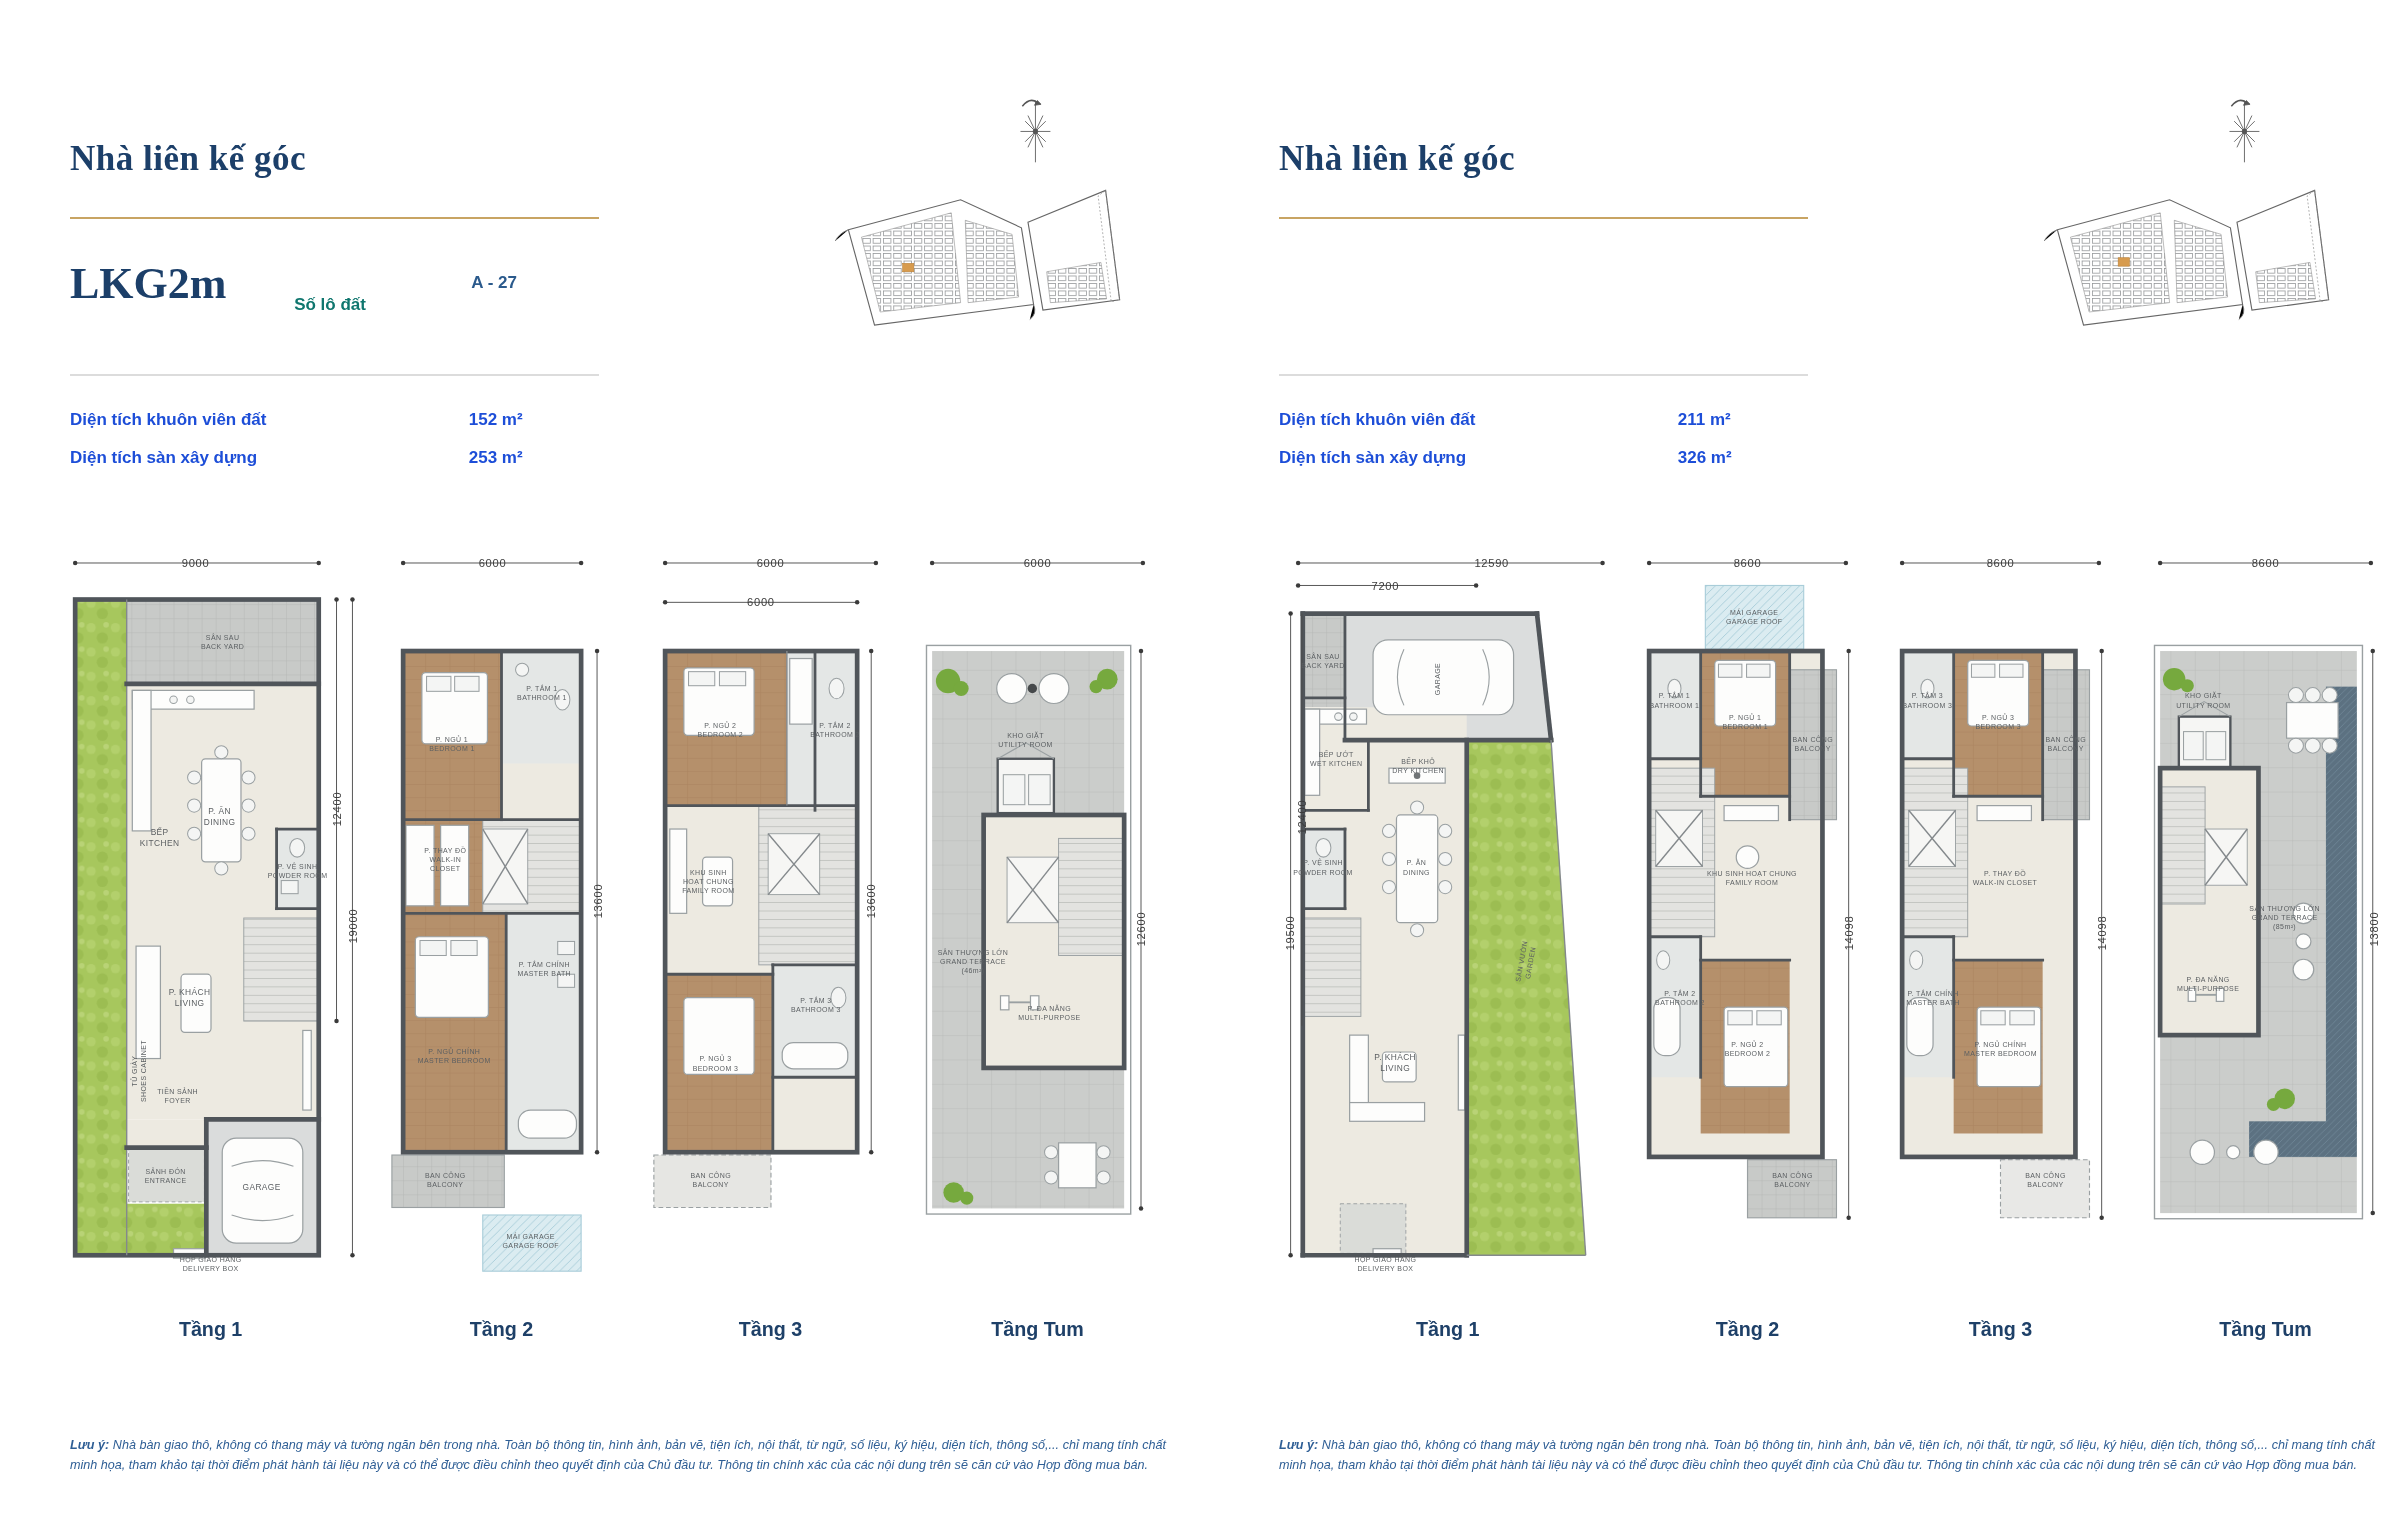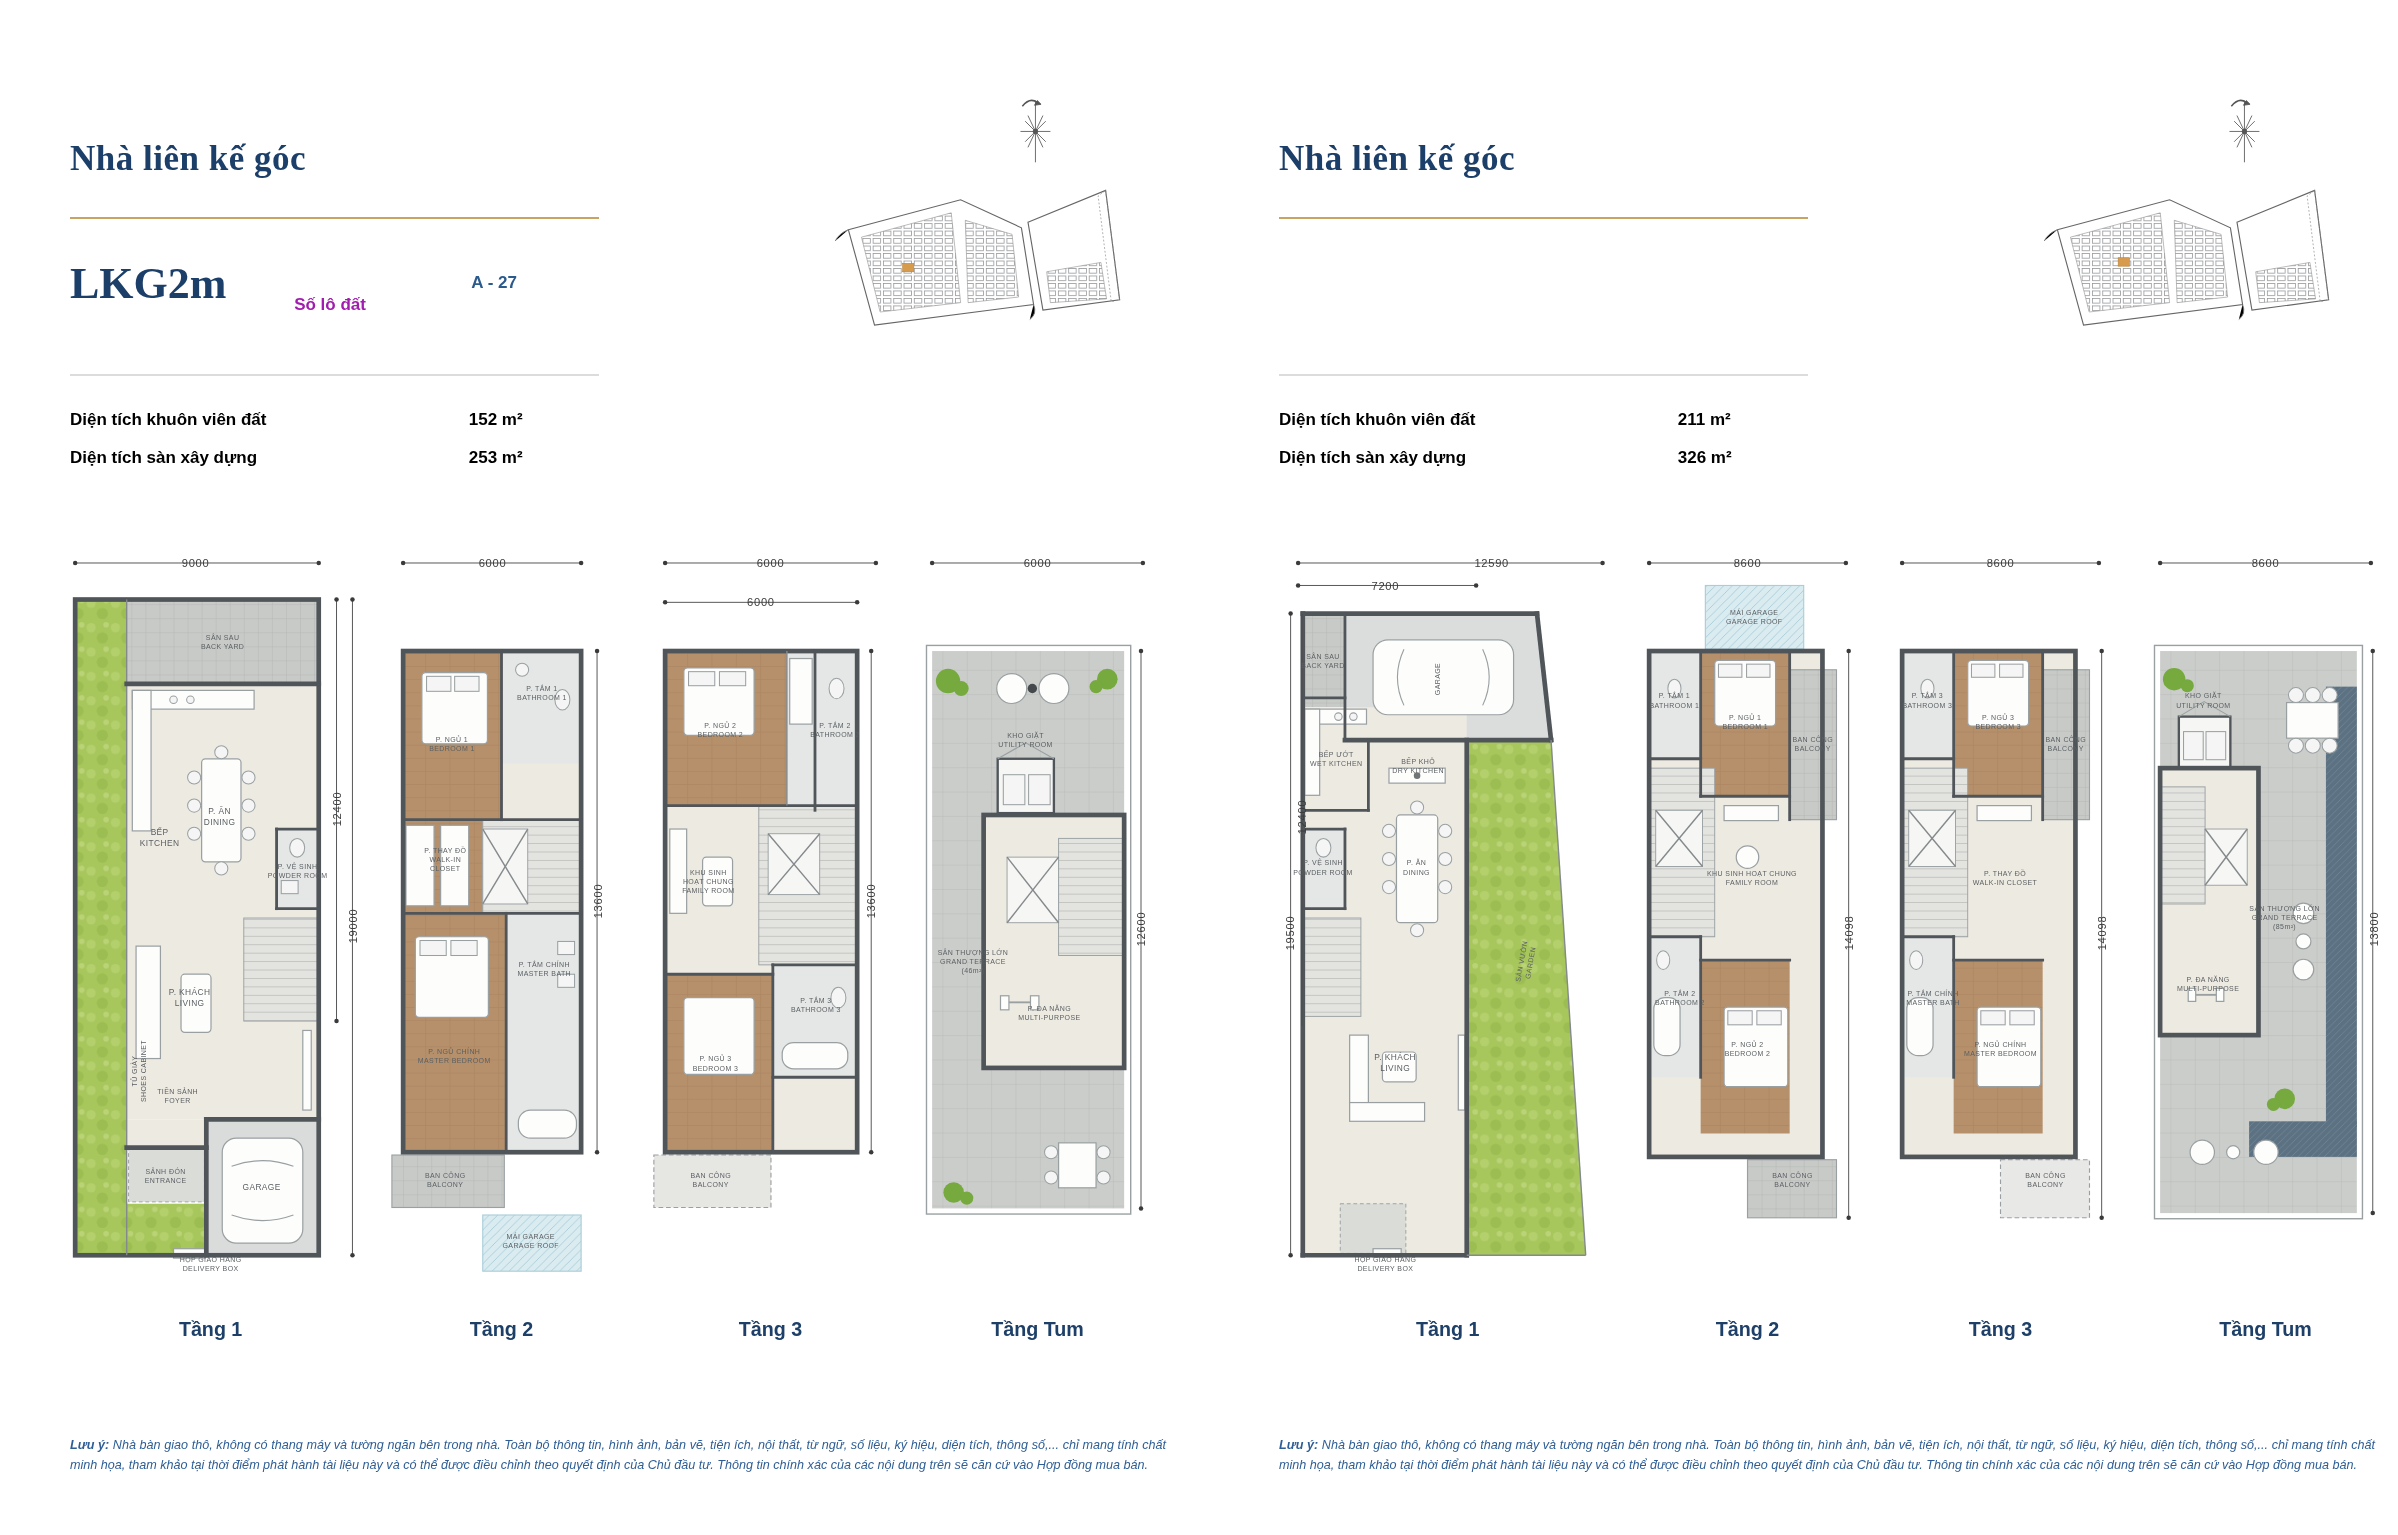--- a/index.html
+++ b/index.html
@@ -7,24 +7,24 @@
         font-family:"Liberation Sans",sans-serif;}
   .panel{position:absolute;top:0;width:1110px;height:1536px;}
   .panel.left{left:70px;} .panel.right{left:1279px;}
 
   .p-title{position:absolute;top:139px;left:0;font-family:"Liberation Serif",serif;
            font-size:35px;font-weight:600;color:#1c3f69;letter-spacing:0.5px;}
   .gold-rule{position:absolute;top:217px;left:0;width:529px;height:1.9px;background:#c8a463;}
   .model-row{position:absolute;top:251px;left:0;width:656px;height:56px;}
   .model{display:inline-block;width:220px;font-family:"Liberation Serif",serif;
          font-size:44px;font-weight:600;color:#1c3f69;vertical-align:middle;}
-  .lot-label{display:inline-block;width:173px;font-size:17px;font-weight:700;color:#a21caf;vertical-align:middle;margin-top:44px;}
+  .lot-label{display:inline-block;width:173px;font-size:17px;font-weight:700;color:#0f766e;vertical-align:middle;margin-top:44px;}
   .lot-value{display:inline-block;font-size:17px;font-weight:700;color:#2b5a8c;vertical-align:middle;}
   .gray-rule{position:absolute;top:374px;left:0;width:529px;height:1.9px;background:#dcdcdc;}
-  .spec-row{position:absolute;left:0;width:656px;font-size:17px;font-weight:700;color:#000000;}
+  .spec-row{position:absolute;left:0;width:656px;font-size:17px;font-weight:700;color:#1d4ed8;}
   .spec-row.s0{top:410px;} .spec-row.s1{top:448px;}
   .spec-label{display:inline-block;width:394px;}
   .sitemap{position:absolute;left:750px;top:80px;width:328px;height:290px;}
 
   .plans{position:absolute;top:548px;left:0;width:1110px;height:824px;}
   .col{position:absolute;top:0;height:824px;}
   .col svg{display:block;}
   .labels{position:absolute;left:0;top:0;right:0;height:726px;pointer-events:none;}
   .lbl{position:absolute;transform:translate(-50%,-50%);text-align:center;line-height:1.3;
        white-space:nowrap;color:#5b5f62;letter-spacing:0.4px;}

